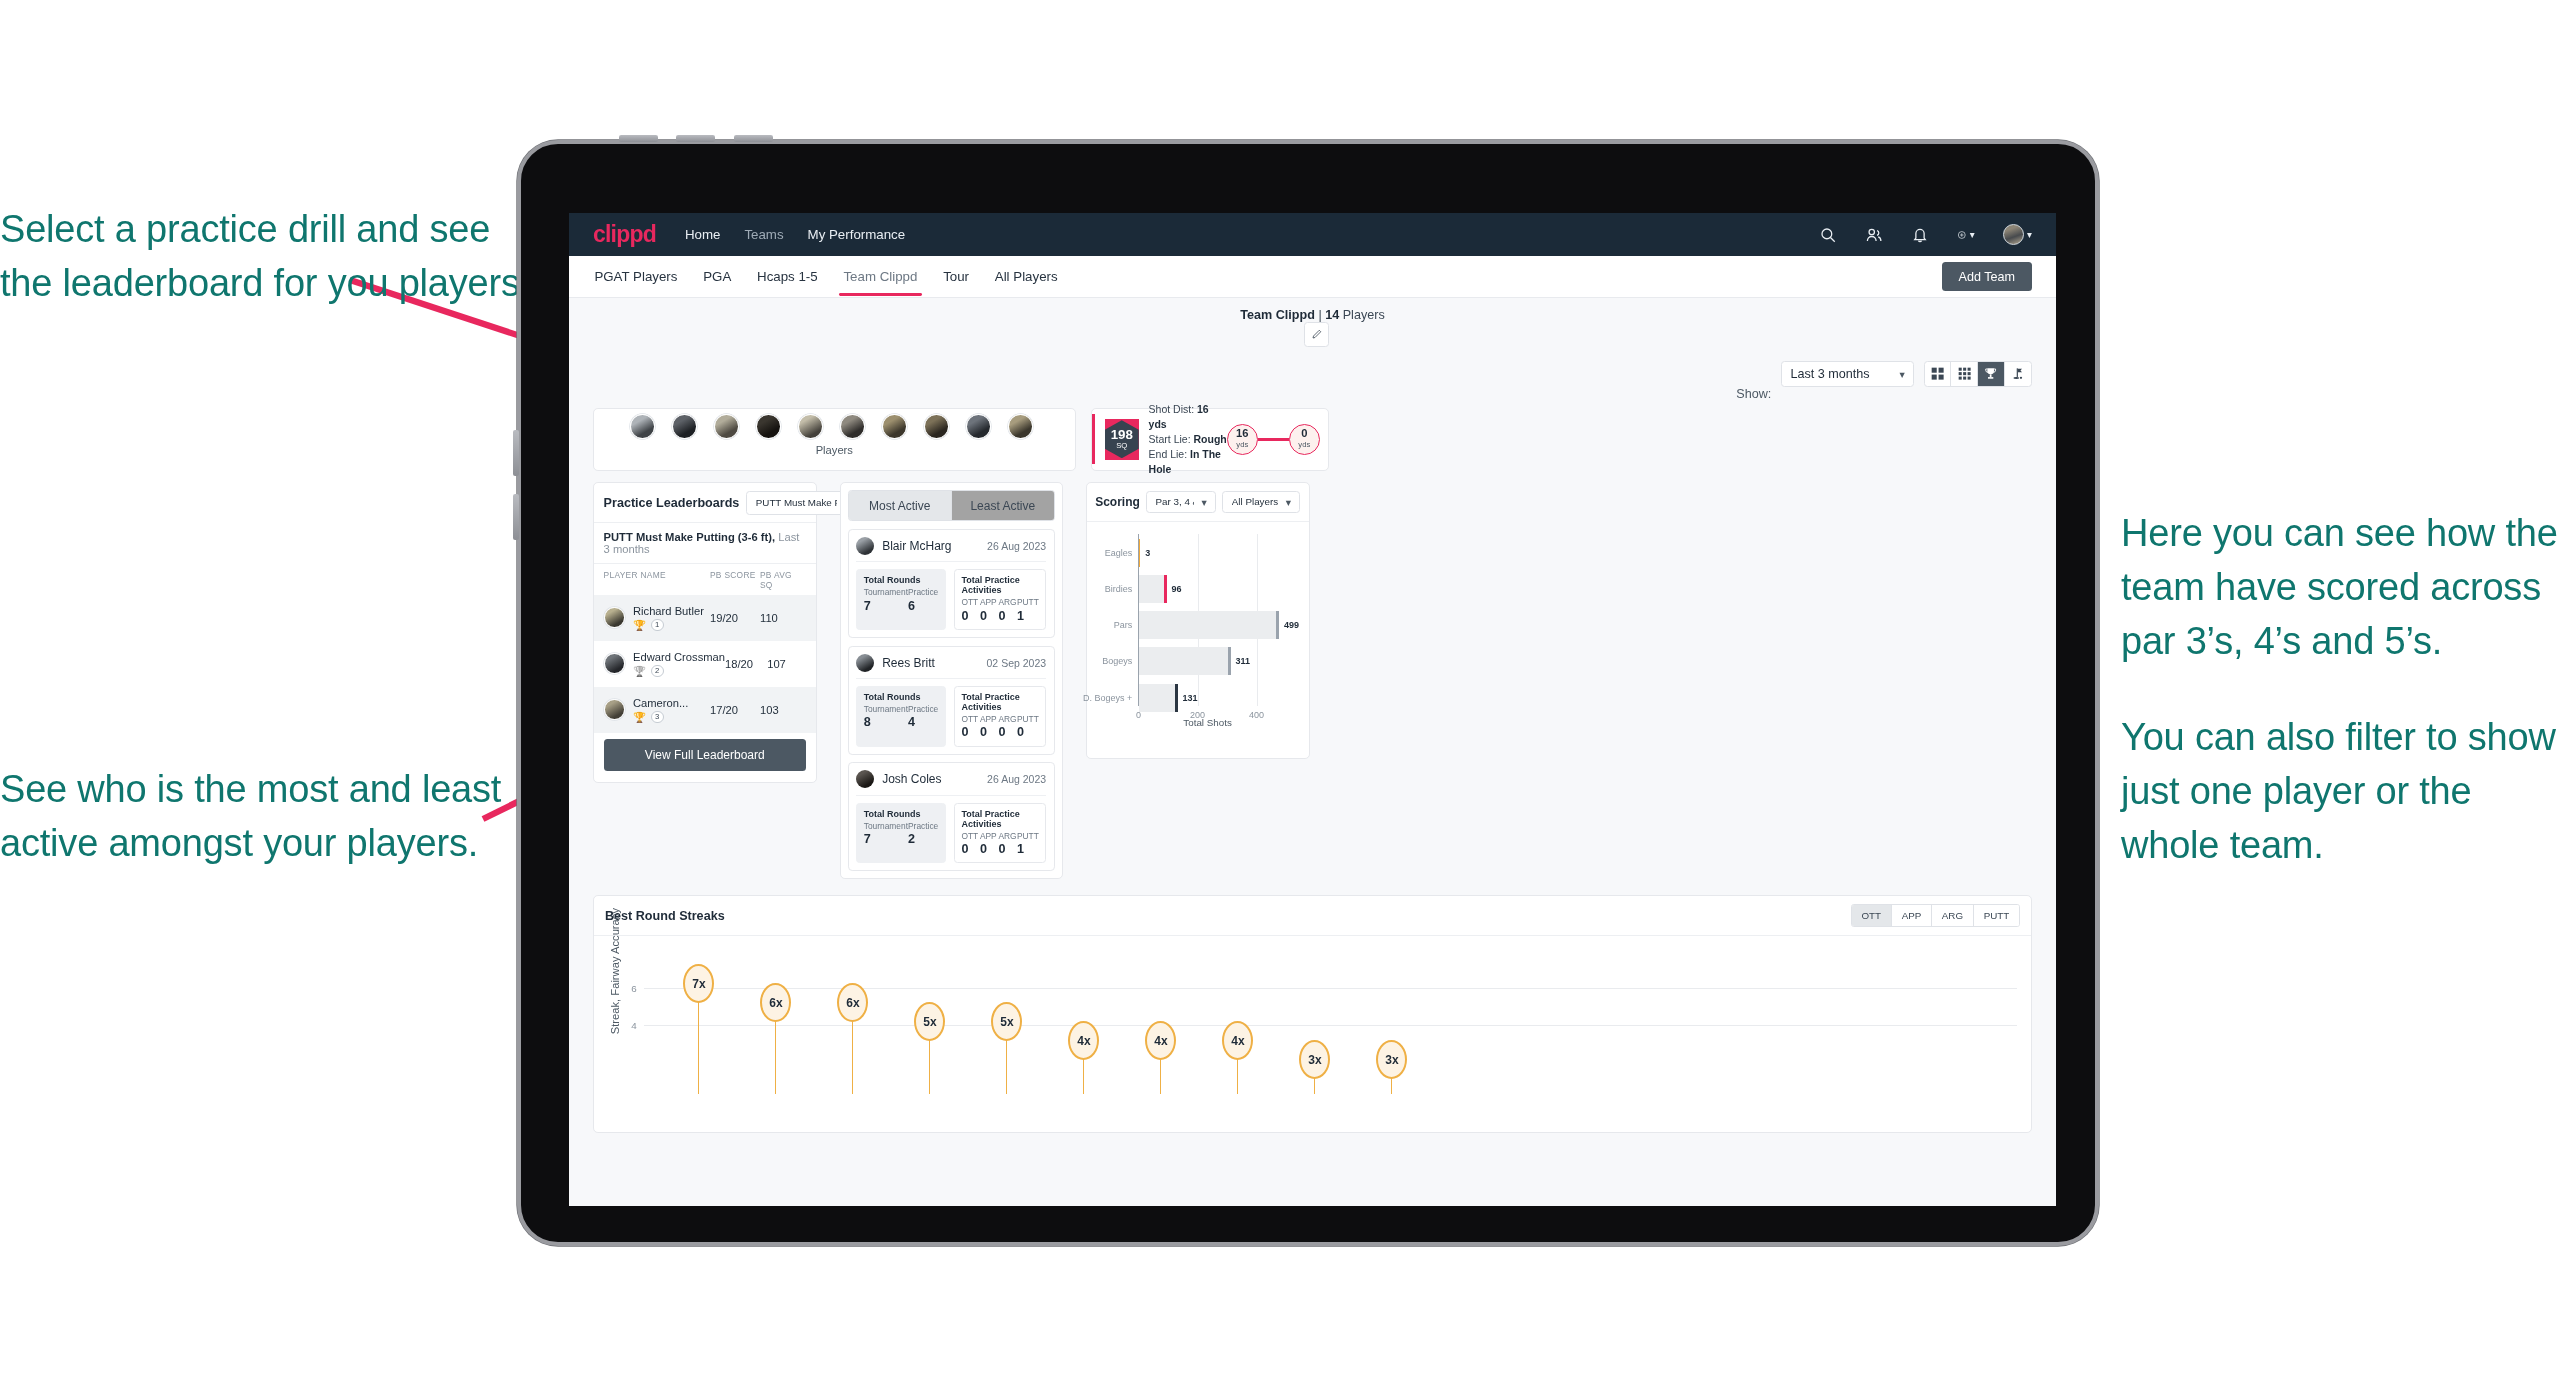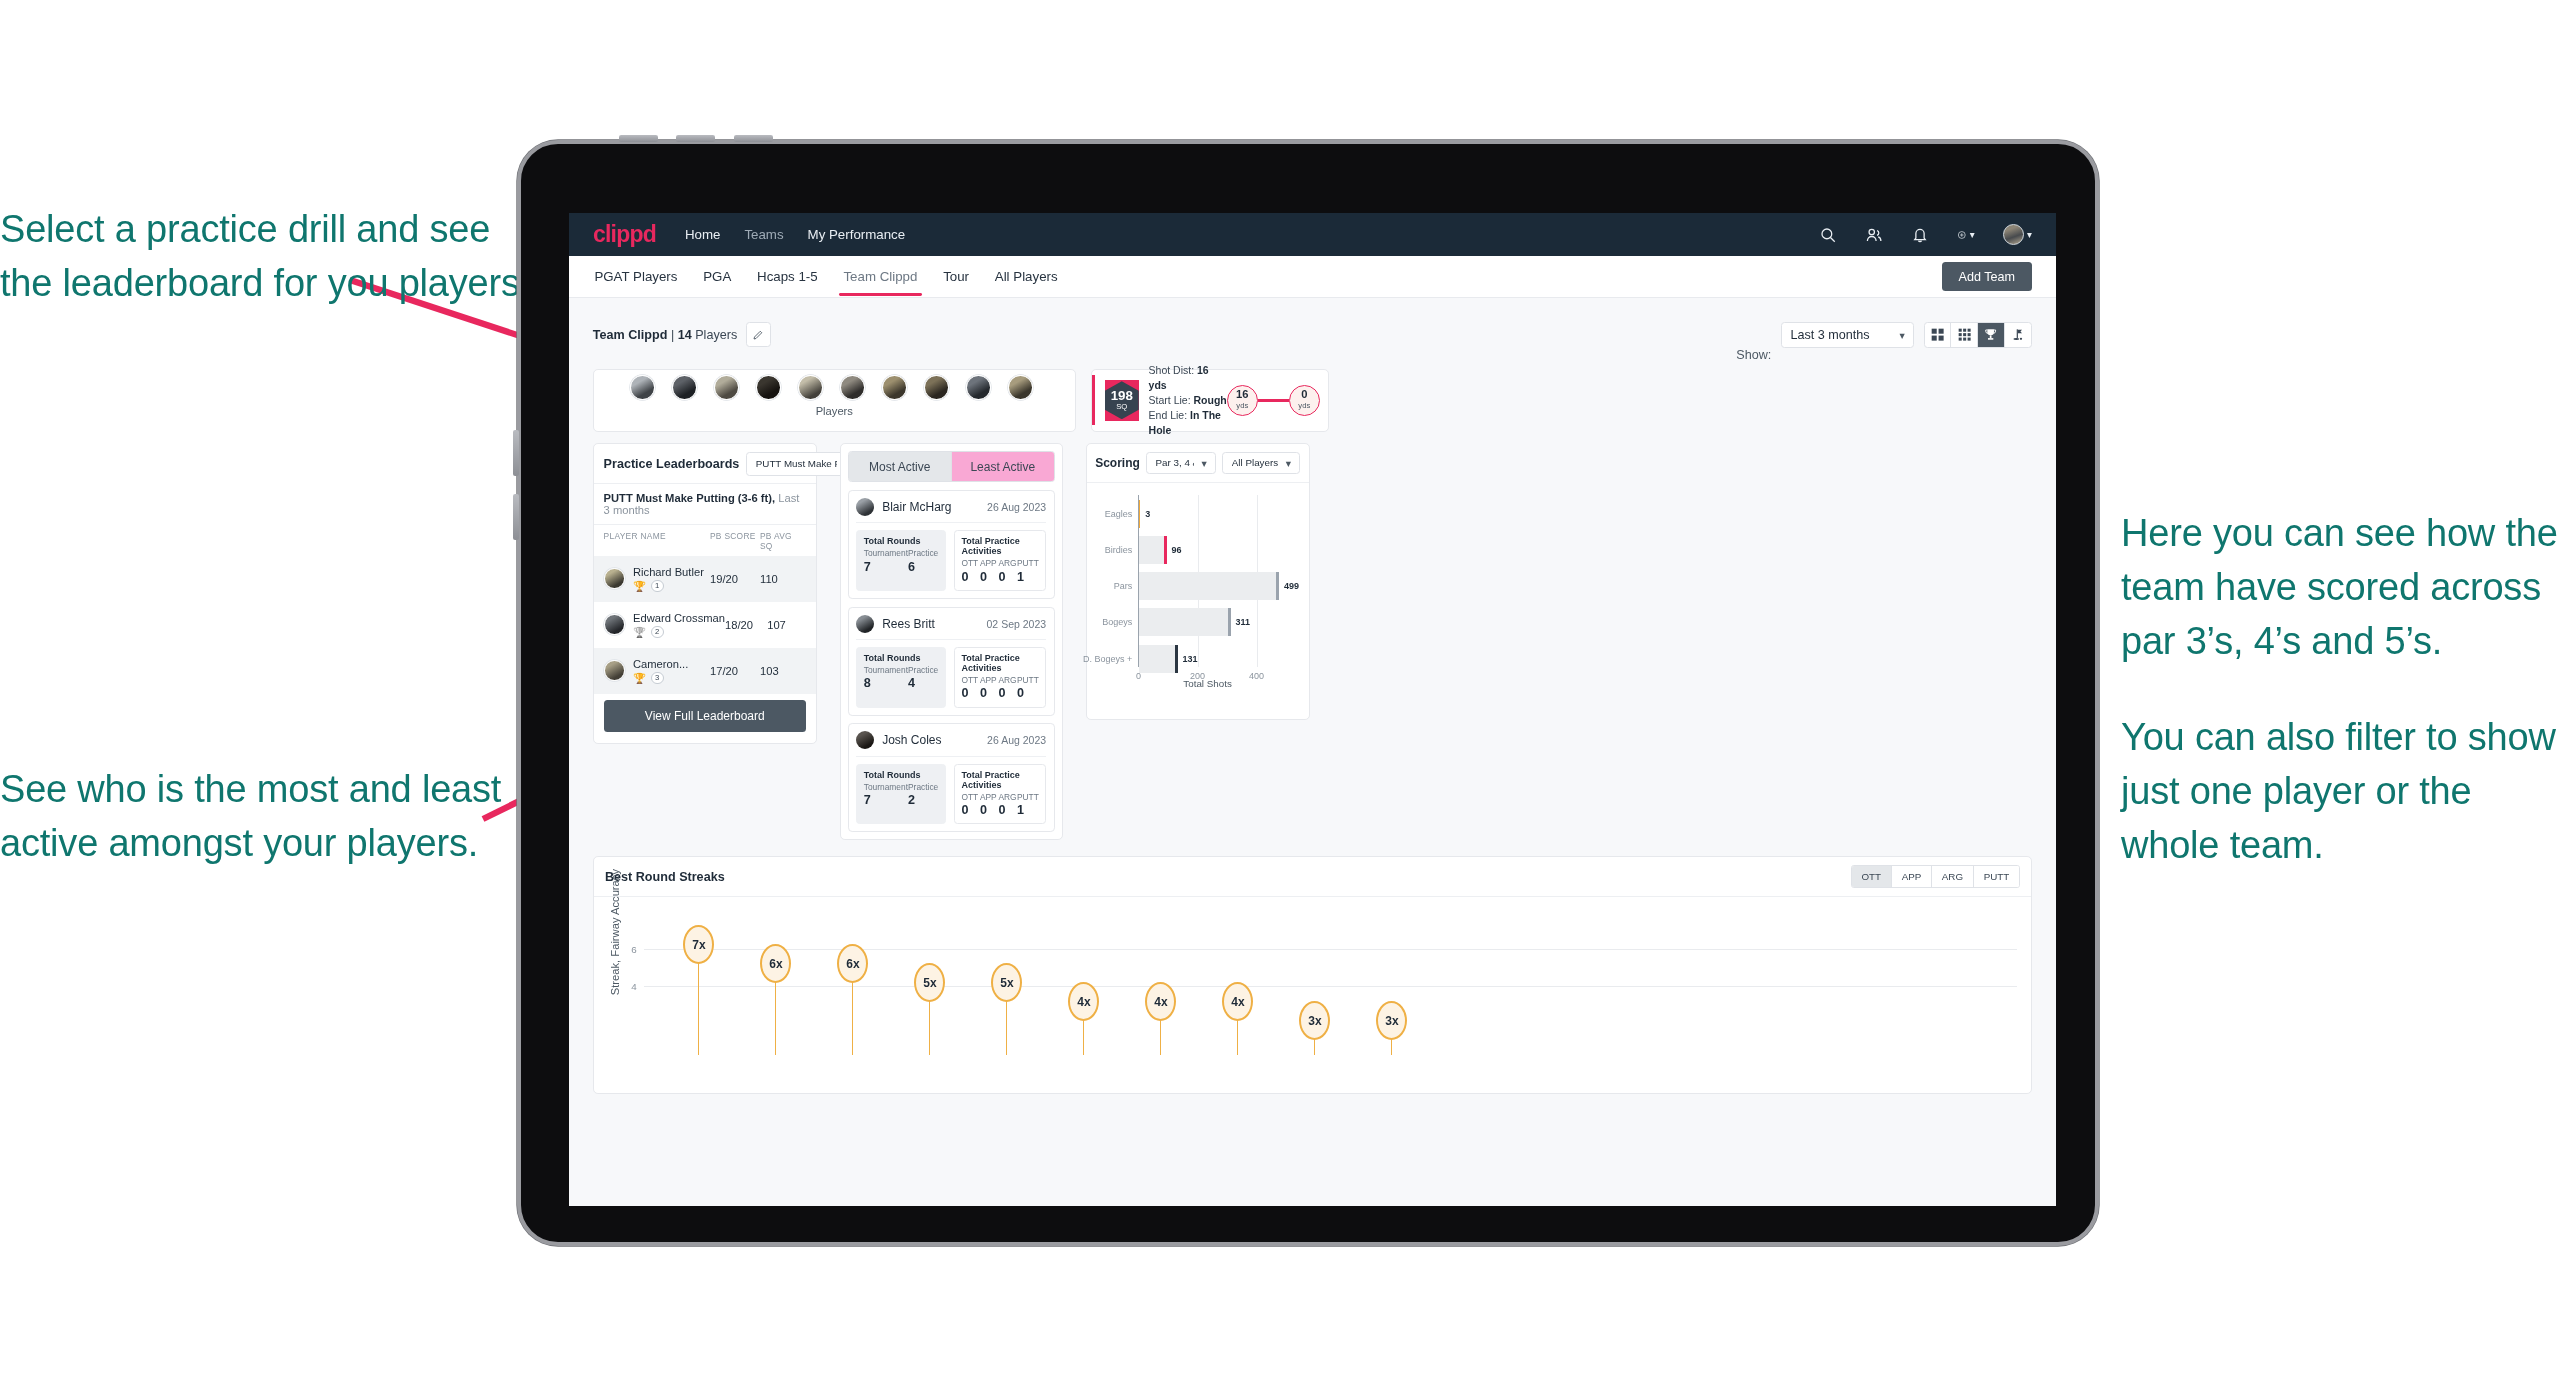--- a/index.html
+++ b/index.html
@@ -65,21 +65,21 @@
   
   #tabbar { height: 42px; background: #fff; display: flex; align-items: center; padding: 0 24px; position: relative; border-bottom: 0.7px solid #e8eaee; }
   .tabitem { font-size: 13.3px; color: #273340; margin-right: 23px; position: relative; padding: 12px 1.4px; white-space: nowrap; }
   .tabitem.muted { color: #6d7884; }
   .tabitem.active::after { content:""; position: absolute; left: -2.8px; right: -2.8px; bottom: 0; height: 2.8px; background: #e8285e; border-radius:1.4px; }
   #add-team-btn { margin-left: auto; background: #4c5863; color: #fff; font-size: 12.6px; padding: 7.7px 17px; border-radius: 3.5px; white-space: nowrap; }
 
   
   #content { background: #f7f8fa; height: calc(100% - 85px); padding: 0 15.4px; position: relative; }
 
-  #teamrow { display: flex; align-items: center; padding: 9.8px 8.4px 7px 8.4px; }
+  #teamrow { display: flex; align-items: center; padding: 9.8px 8.4px 7px 8.4px; flex-direction: column; }
   #teamlabel { font-size: 12.6px; color: #3b4754; }
   #teamlabel b { color: #1f2b38; }
   #edit-btn { width: 25px; height: 25px; border: 0.7px solid #dfe2e7; background: #fff; border-radius: 3.5px; margin-left: 8.4px; display: flex; align-items: center; justify-content: center; }
   #edit-btn svg { width: 12px; height: 12px; stroke: #3b4754; fill: none; stroke-width: 1.6; }
   #show-group { margin-left: auto; display: flex; align-items: center; gap: 9.8px; }
   #show-label { font-size: 12.6px; color: #4c5863; margin-top: 40px; }
   .select-box { background: #fff; border: 0.7px solid #dfe2e7; border-radius: 3.5px; height: 26.6px;
     display: flex; align-items: center; padding: 0 8.4px; font-size: 12.6px; color: #1f2b38; gap: 7px; }
   .select-box .chev { margin-left: auto; font-size: 10.5px; color: #4c5863; }
   #viewtoggle { display: flex; border: 0.7px solid #dfe2e7; border-radius: 3.5px; overflow: hidden; background: #fff; height: 26.6px; }
@@ -136,21 +136,21 @@
   .trophy { font-size: 10.5px; line-height: 1; }
   .rankpill { width: 12.6px; height: 12.6px; border-radius: 50%; border: 0.7px solid #c6ccd3; background:#fff;
     font-size: 7.7px; color: #3b4754; display: flex; align-items: center; justify-content: center; }
   .lbscore { width: 50px; font-size: 11.2px; color: #1f2b38; }
   .lbsq { width: 46px; font-size: 11.2px; color: #1f2b38; }
   #view-full-btn { margin: 5.6px 9.8px 11.2px 9.8px; background: #4c5863; color: #fff; text-align: center;
     padding: 9px 0; border-radius: 3.5px; font-size: 12px; }
 
   #act-card { width: 223px; padding: 7px; }
   #act-tabs { display: flex; border: 0.7px solid #dfe2e7; border-radius: 3.5px; overflow: hidden; }
-  .act-tab { flex: 1; text-align: center; font-size: 12px; padding: 7.7px 0; color: #3b4754; background: #f9a8d4; }
+  .act-tab { flex: 1; text-align: center; font-size: 12px; padding: 7.7px 0; color: #3b4754; background: #a3a3a3; }
   .act-tab.sel { background: #e4e7ea; }
   .act-tab + .act-tab { border-left: 0.7px solid #dfe2e7; }
   .pcard { border: 0.7px solid #e6e8ec; border-radius: 4.2px; margin-top: 7.7px; padding: 7px 7.7px; }
   .pcard-head { display: flex; align-items: center; padding-bottom: 6.3px; border-bottom: 0.7px solid #eef0f3; }
   .pav-sm { width: 18px; height: 18px; border-radius: 50%; margin-right: 7.7px; flex: none; }
   .pname { font-size: 12px; color: #1f2b38; }
   .pdate { margin-left: auto; font-size: 10.5px; color: #6d7884; }
   .pbody { display: flex; gap: 7.7px; margin-top: 7px; }
   .pbox { border: 0.7px solid #e6e8ec; border-radius: 3.5px; padding: 4.9px 6.3px 6.3px 6.3px; }
   .pbox.shade { background: #eef0f3; border-color: #eef0f3; flex: none; width: 90px; }

